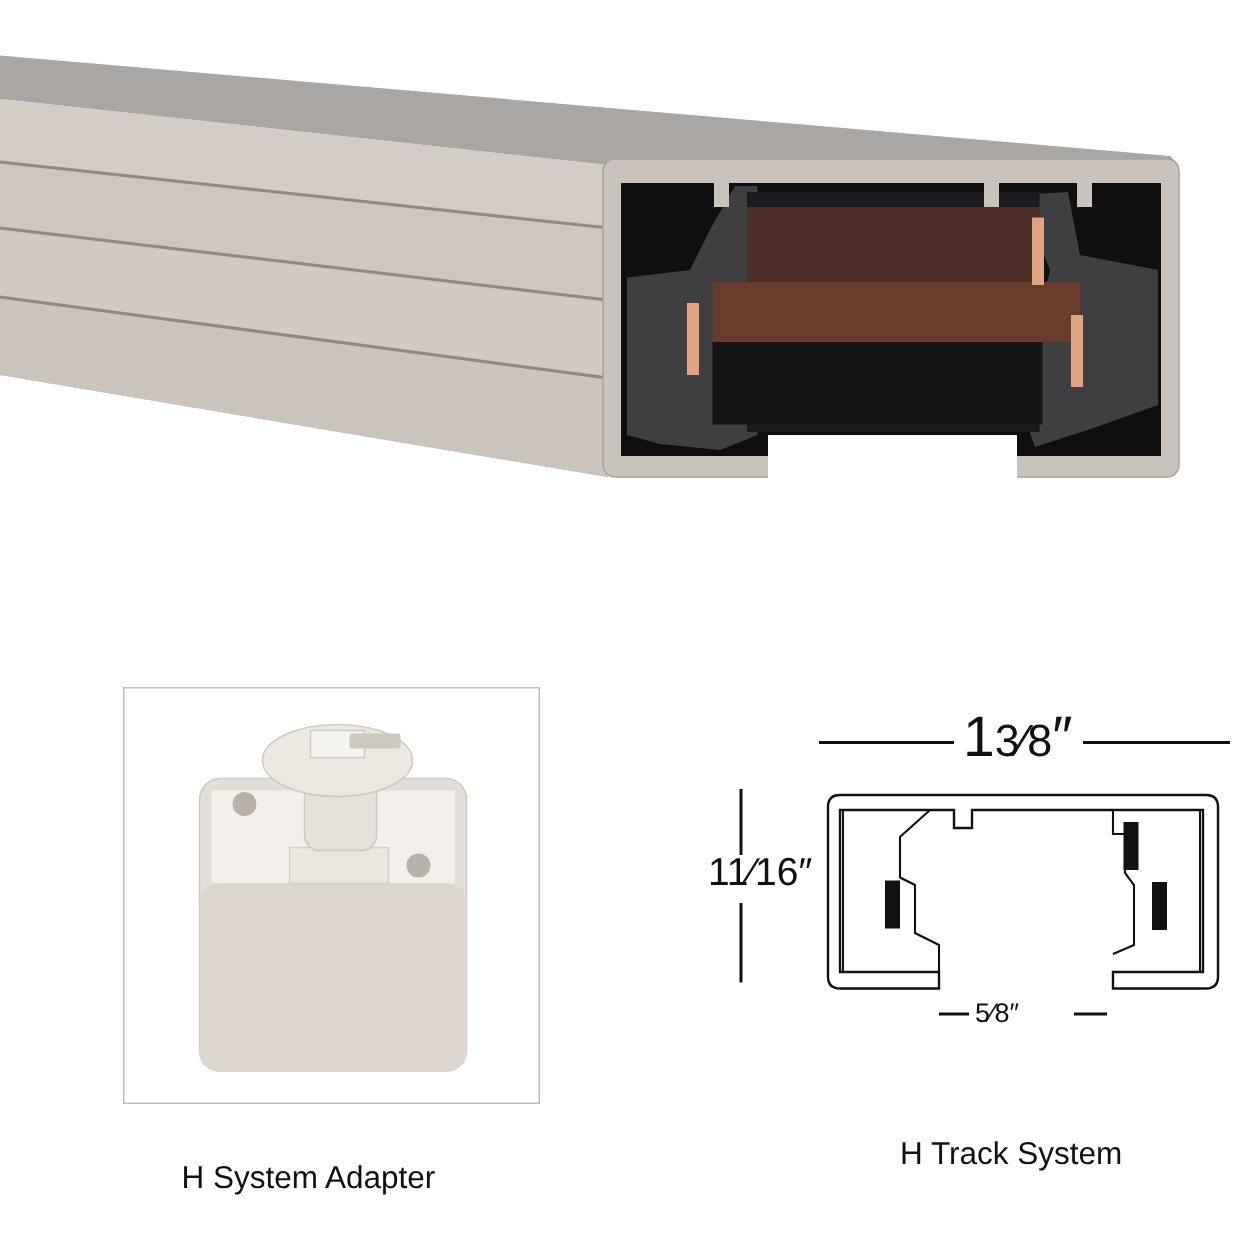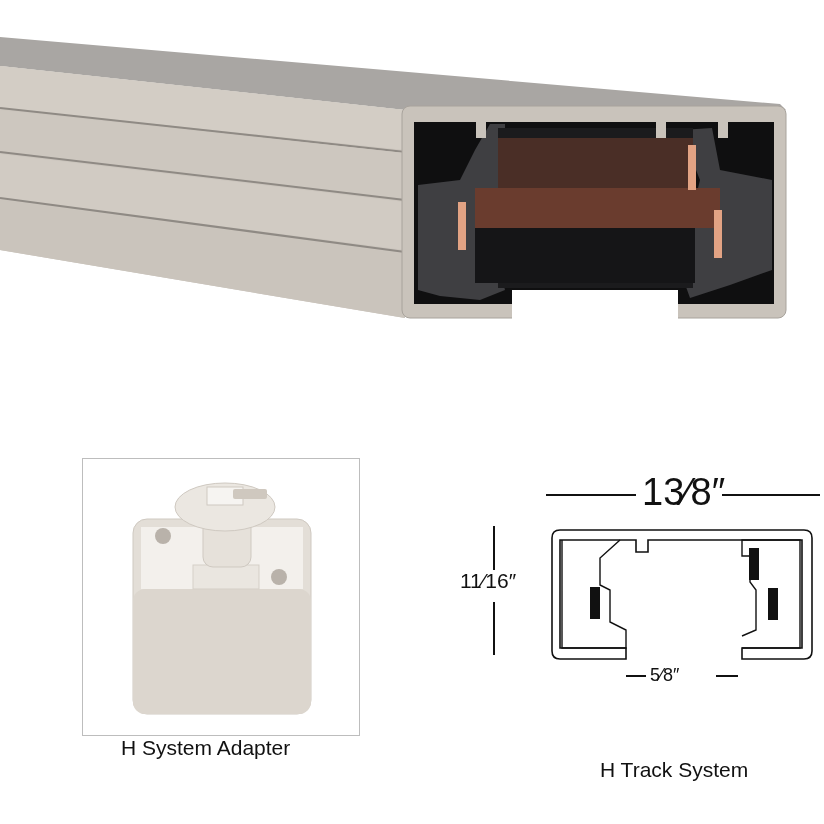--- a/index.html
+++ b/index.html
@@ -1,21 +1,21 @@
 <!DOCTYPE html>
 <html><head>
   <meta charset="utf-8">
   <style>
     html, body { margin:0; padding:0; background:#ffffff; }
     body { width:824px; height:824px; position:relative; overflow:hidden; font-family:"Liberation Sans", sans-serif; }
     .abs { position:absolute; }
     #track-photo { left:0; top:0; width:824px; height:340px; }
     #adapter-frame { left:82px; top:458px; width:278px; height:278px; border:1px solid #bdbdbd; box-sizing:border-box; background:#fff; }
     .caption { font-family:"Liberation Sans", sans-serif; font-size:21px; color:#111; letter-spacing:0px; }
-    #caption-adapter { left:121px; top:736px; }
+    #caption-adapter { left:121px; top:774px; }
     #caption-track { left:600px; top:758px; }
     .dim-text { font-family:"Liberation Sans", sans-serif; color:#111; }
   </style>
 </head>
 <body>
 
 <svg id="track-photo" class="abs" viewBox="0 0 824 340" width="824" height="340">
 
   <polygon points="0,37 780,104 786,110 405,110 0,66" fill="#a9a6a3"></polygon>
 
@@ -80,23 +80,23 @@
 
   <path d="M292,178 L350,178 L350,70 L292,70 L292,86 L300,86 L300,112 L306,120 L306,160 L292,166" fill="none" stroke="#111" stroke-width="1.4"></path>
   <rect x="299" y="78" width="10" height="32" fill="#111"></rect>
   <rect x="318" y="118" width="10" height="32" fill="#111"></rect>
 
   <line x1="176" y1="206" x2="196" y2="206" stroke="#111" stroke-width="2"></line>
   <line x1="266" y1="206" x2="288" y2="206" stroke="#111" stroke-width="2"></line>
 </svg>
 
 <div class="abs dim-text" style="left:642px; top:472px; font-size:38px; line-height:40px;">
-  <span>1</span><span style="font-size:38px;">3⁄8</span><span>″</span>
+  <span>1</span><span style="font-size:30px;">3⁄8</span><span>″</span>
 </div>
-<div class="abs dim-text" style="left:460px; top:566px; font-size:21px; line-height:30px;">
+<div class="abs dim-text" style="left:472px; top:566px; font-size:26px; line-height:30px;">
   <span>11⁄16</span><span>″</span>
 </div>
 <div class="abs dim-text" style="left:650px; top:660px; font-size:18px; line-height:30px;">
   <span>5⁄8</span><span>″</span>
 </div>
 
 <div id="caption-adapter" class="abs caption">H System Adapter</div>
 <div id="caption-track" class="abs caption">H Track System</div>
 
 </body></html>

